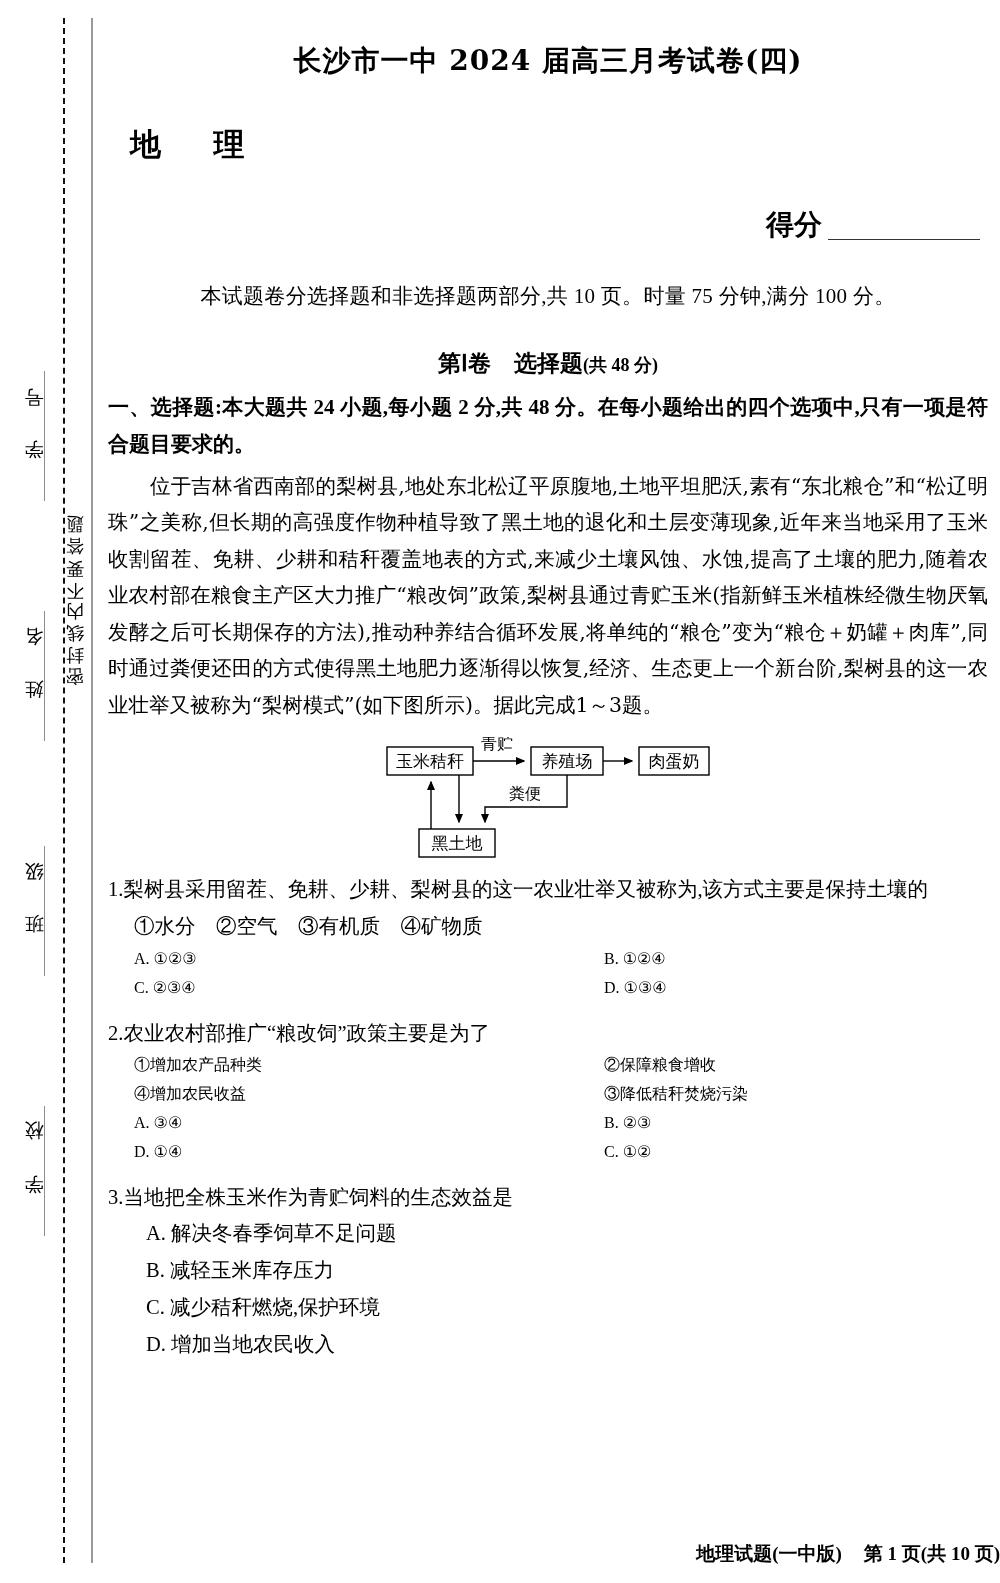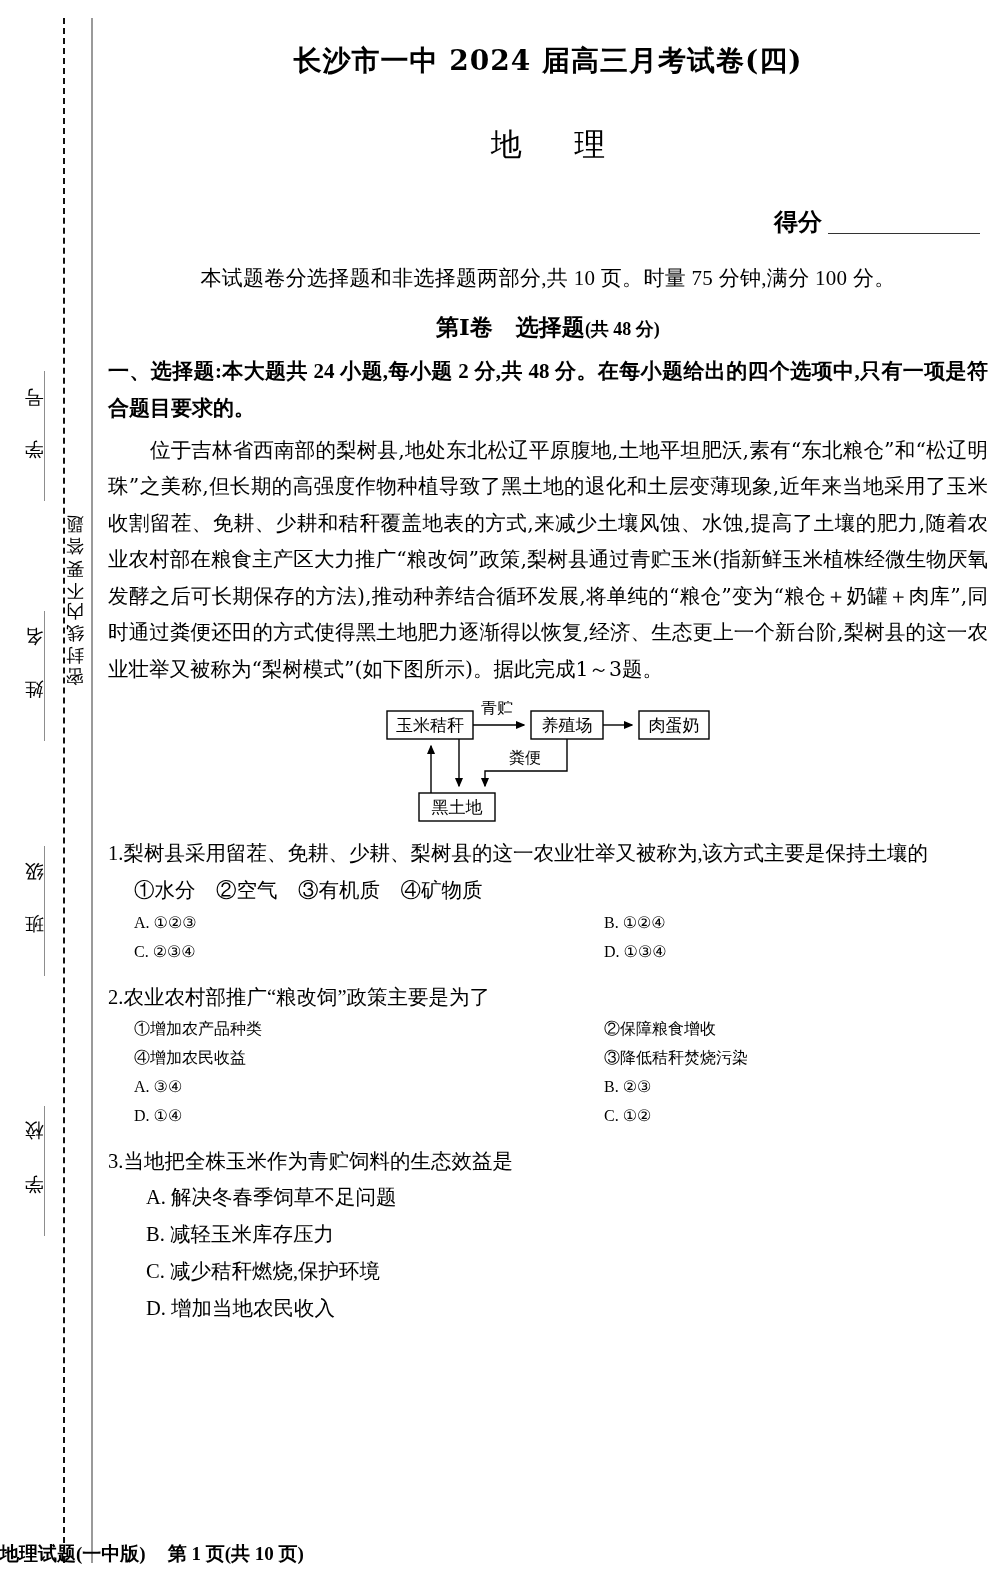--- a/index.html
+++ b/index.html
@@ -81,59 +81,59 @@
   #paper-title {
     margin-top: 26px;
     text-align: center;
     font-size: 28px;
     font-weight: bold;
     font-family: "DejaVu Serif", "Liberation Serif", serif;
     letter-spacing: 1px;
   }
   #subject-title {
     margin-top: 44px;
-    text-align: center;
     font-size: 31px;
-    font-weight: normal;
+    font-weight: bold;
     font-family: "Liberation Sans", "DejaVu Sans", sans-serif;
     letter-spacing: 22px;
     padding-left: 22px;
   }
 
   #score-row {
     margin-top: 40px;
     display: flex;
     justify-content: flex-end;
     align-items: flex-end;
     padding-right: 8px;
   }
   #score-label {
-    font-size: 24px;
+    font-size: 28px;
     font-weight: bold;
     font-family: "Liberation Sans", "DejaVu Sans", sans-serif;
   }
   #score-blank {
     width: 152px; height: 1px;
     background: #333;
     margin-left: 6px;
     margin-bottom: 4px;
   }
 
   #exam-meta {
-    margin-top: 26px;
+    margin-top: 38px;
     text-align: center;
     font-size: 21px;
     letter-spacing: 0.3px;
   }
 
   #section-heading {
-    margin-top: 20px;
+    margin-top: 38px;
     text-align: center;
     font-size: 23px;
     font-weight: bold;
+    font-family: Liberation Serif, serif;
   }
   #section-heading .small {
     font-size: 18px;
     font-weight: bold;
   }
 
   #mc-instruction {
     margin-top: 10px;
     font-size: 21px;
     font-weight: bold;
@@ -194,21 +194,21 @@
     font-size: 20.5px;
     line-height: 1.8;
     padding-left: 38px;
   }
 
   
   #page-footer {
     position: absolute;
     left: 0; bottom: 16px;
     width: 1000px;
-    text-align: left;
+    text-align: right;
     font-size: 19px;
     font-weight: bold;
   }
   #page-footer .ft-sep { display: inline-block; width: 22px; }
 </style>
 </head>
 <body>
 
 <div id="seal-dashed-line"></div>
 <div id="seal-solid-line"></div>

